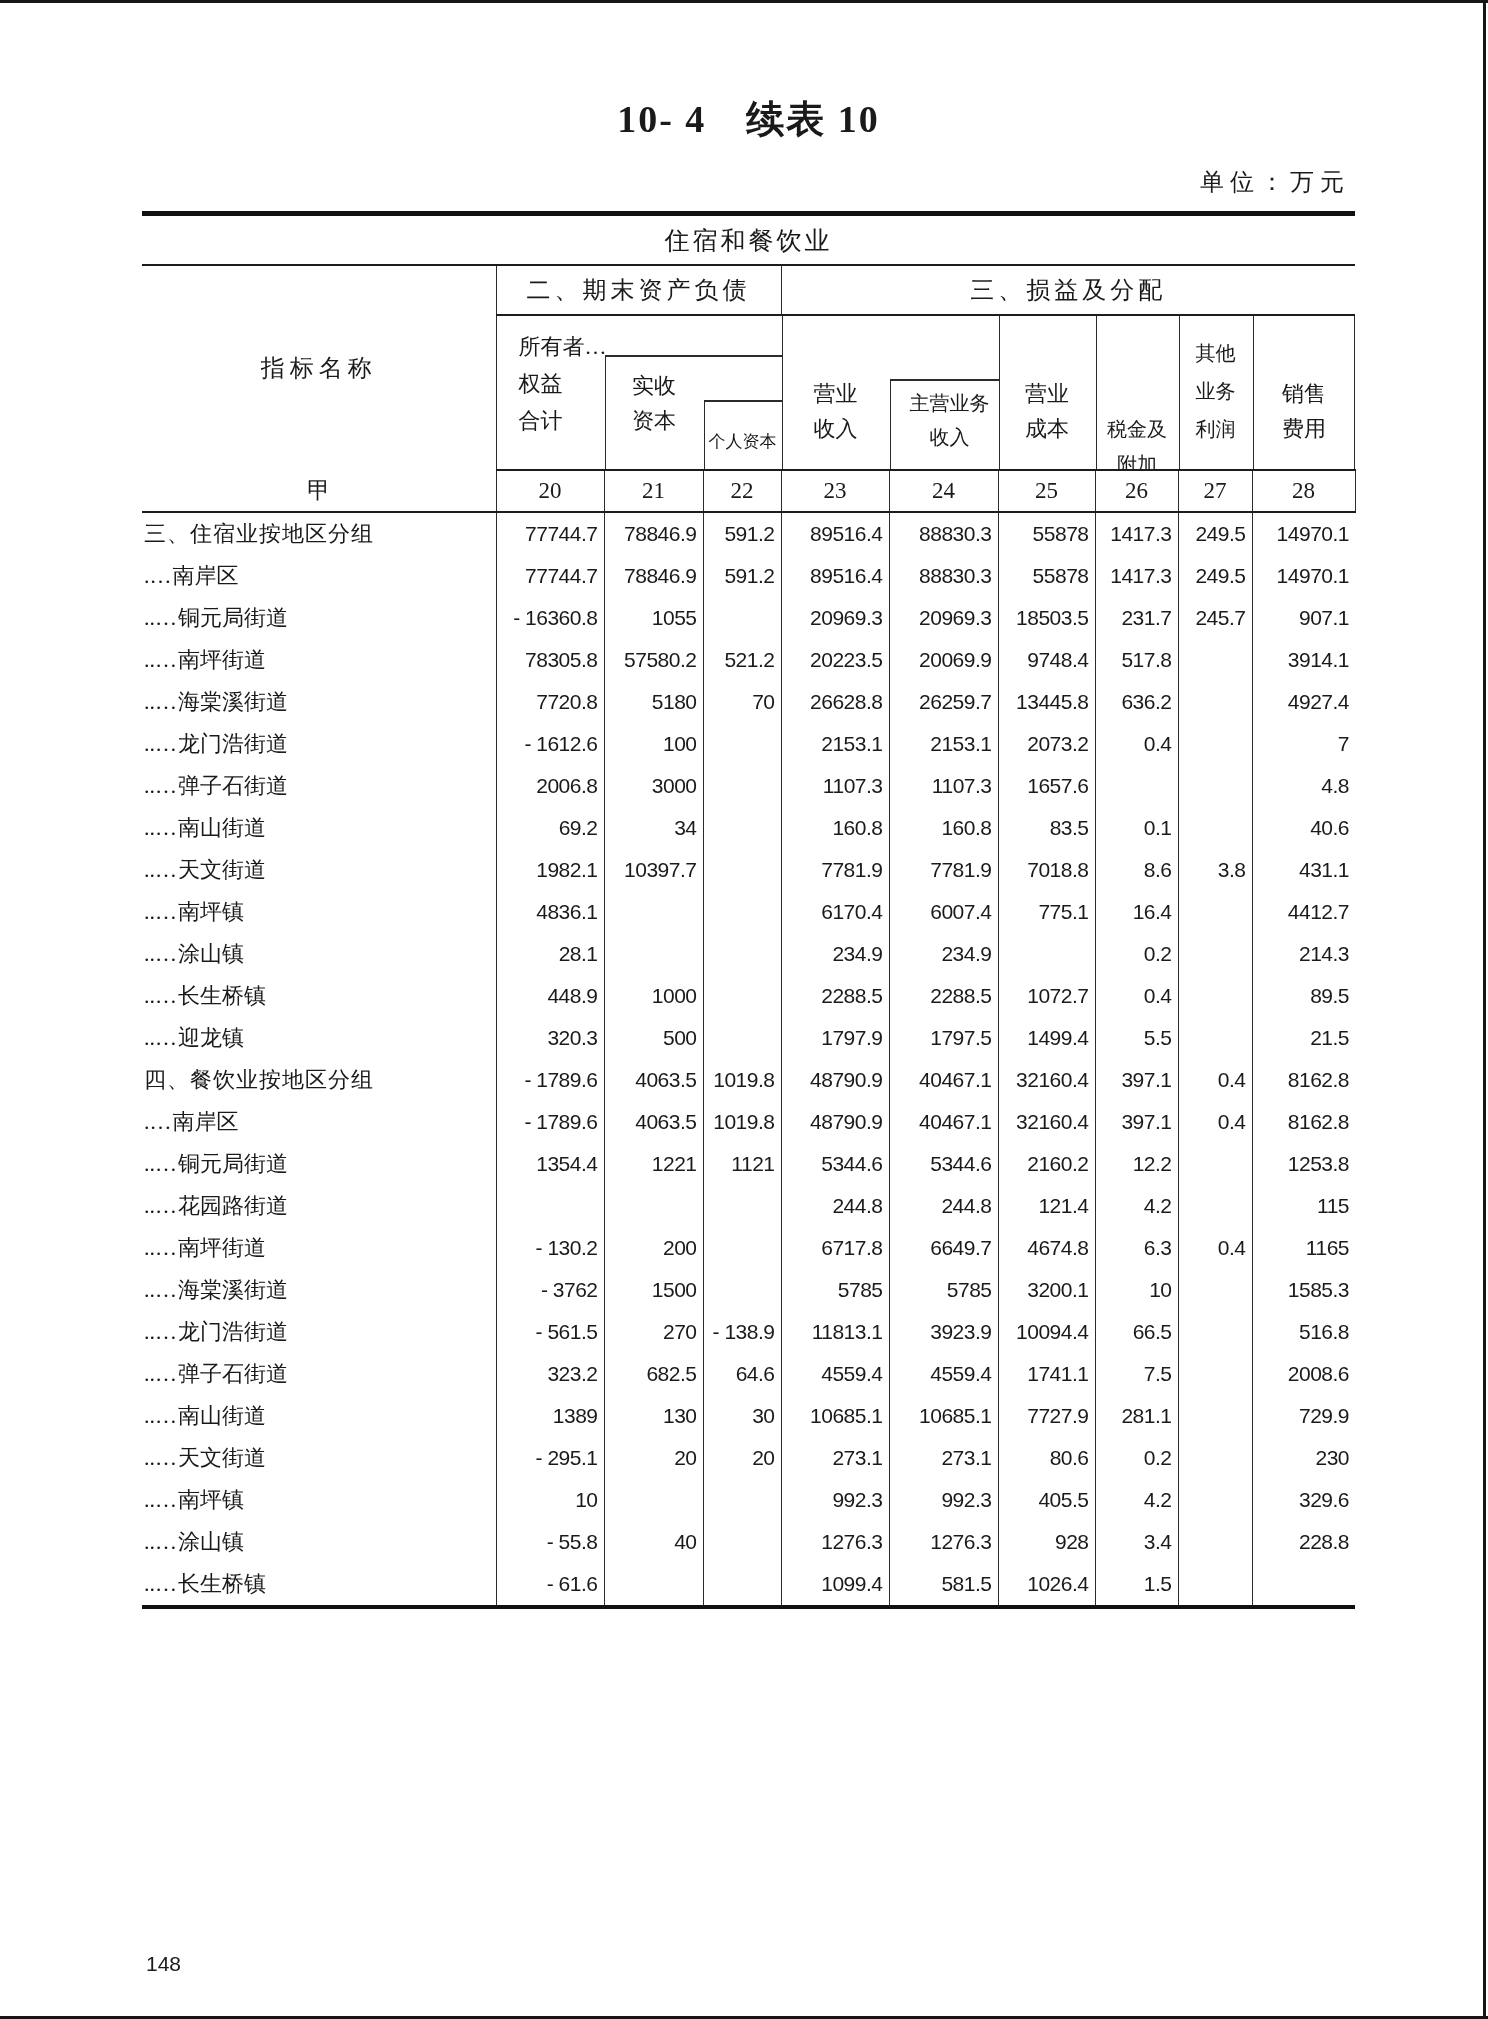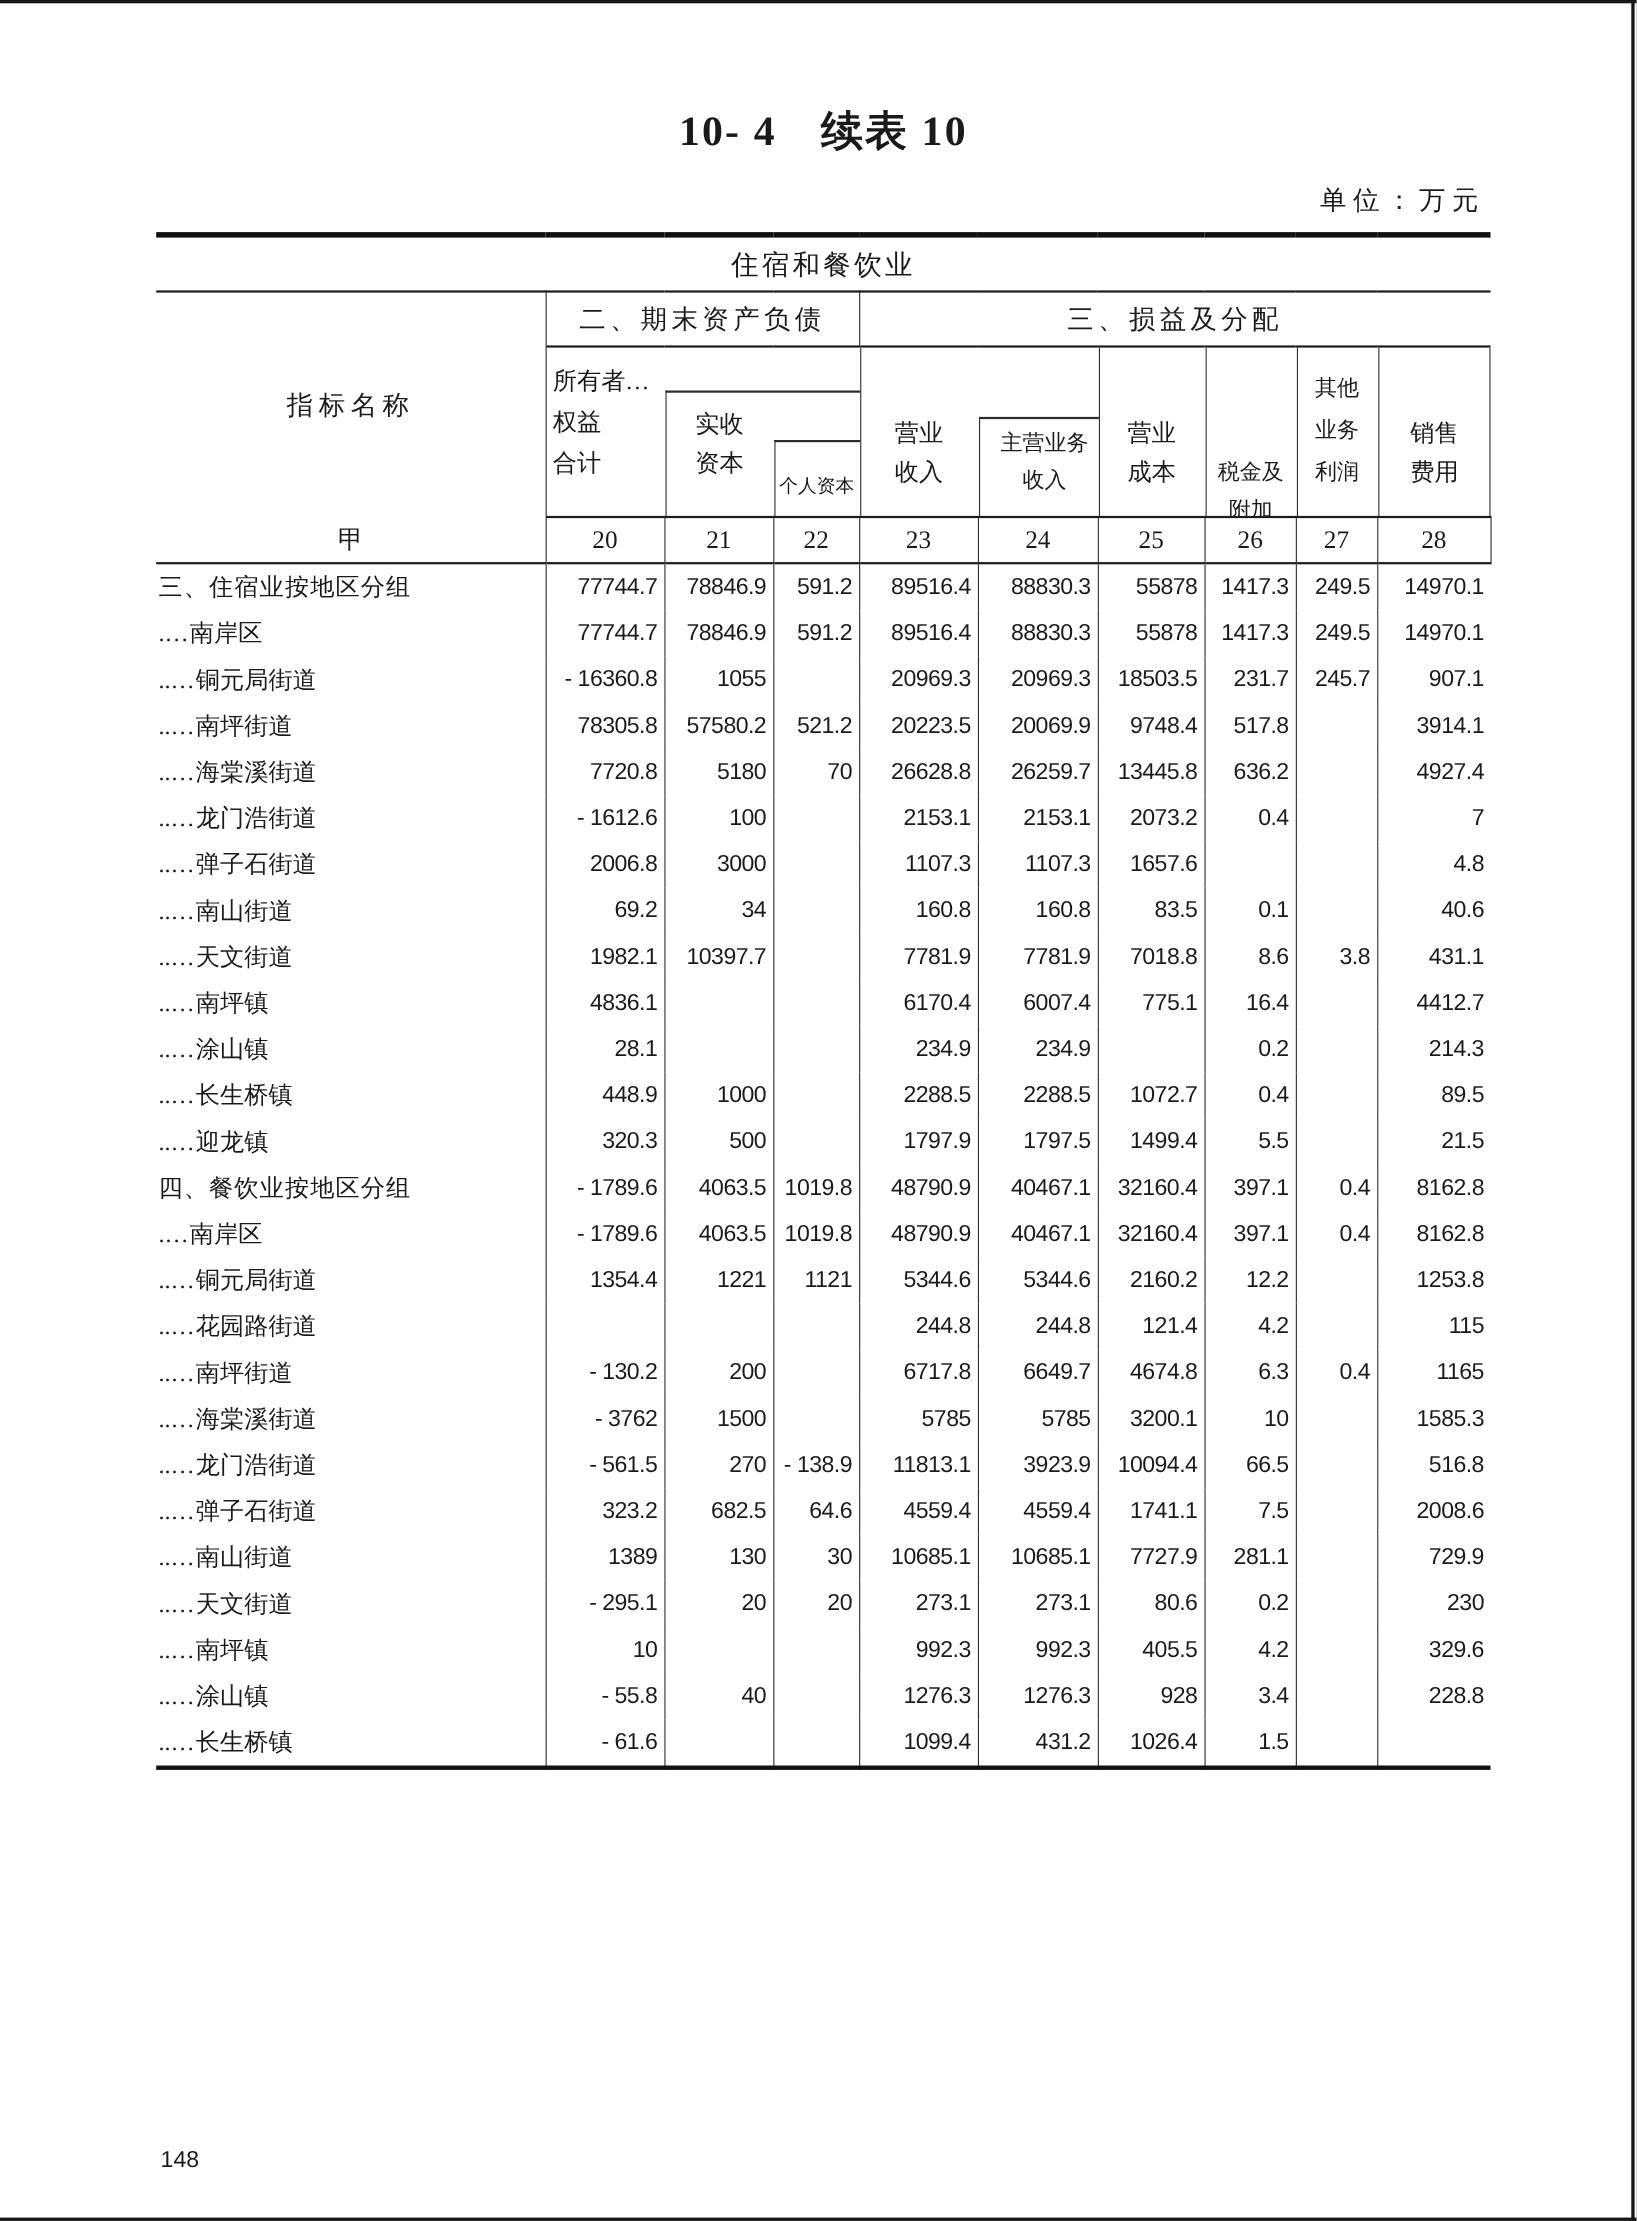--- a/index.html
+++ b/index.html
@@ -41,21 +41,21 @@
     text-align:center;font-size:24px;letter-spacing:5px;
     border-right:1.5px solid #2b2b2b;padding-top:52px;
   }
   
   .rC td.hdrC{border-bottom:2px solid #1c1c1c;}
   .hc{position:relative;width:859px;height:153px;overflow:hidden;}
   .hc .v{position:absolute;width:1.5px;background:#2b2b2b;}
   .hc .h{position:absolute;height:1.5px;background:#2b2b2b;}
   .hc .lbl{position:absolute;text-align:center;font-size:22px;}
   .hc .lbl span{display:block;line-height:35px;}
-  .hc .lbl20{text-align:left;padding-left:6px;}
+  .hc .lbl20{text-align:left;padding-left:22px;}
   .hc .lbl20 span{line-height:37px;}
   .hc .sm{font-size:20px;}
   .hc .xs{font-size:17px;}
 
   
   .rD td{height:40px;text-align:center;font-size:23px;border-bottom:2px solid #1c1c1c;}
   .rD td + td{border-left:1.5px solid #2b2b2b;}
   .rD td:last-child{border-right:1.5px solid #2b2b2b;}
 
   
@@ -470,21 +470,21 @@
             <td class="num">3.4</td>
             <td class="num"></td>
             <td class="num">228.8</td>
           </tr>
           <tr class="drow">
             <td class="lab"><span class="leader">..…</span><span>长生桥镇</span></td>
             <td class="num">- 61.6</td>
             <td class="num"></td>
             <td class="num"></td>
             <td class="num">1099.4</td>
-            <td class="num">431.2</td>
+            <td class="num">581.5</td>
             <td class="num">1026.4</td>
             <td class="num">1.5</td>
             <td class="num"></td>
             <td class="num"></td>
           </tr>
         </tbody>
     </table>
   </div>
 
   <div class="pagenum">148</div>

